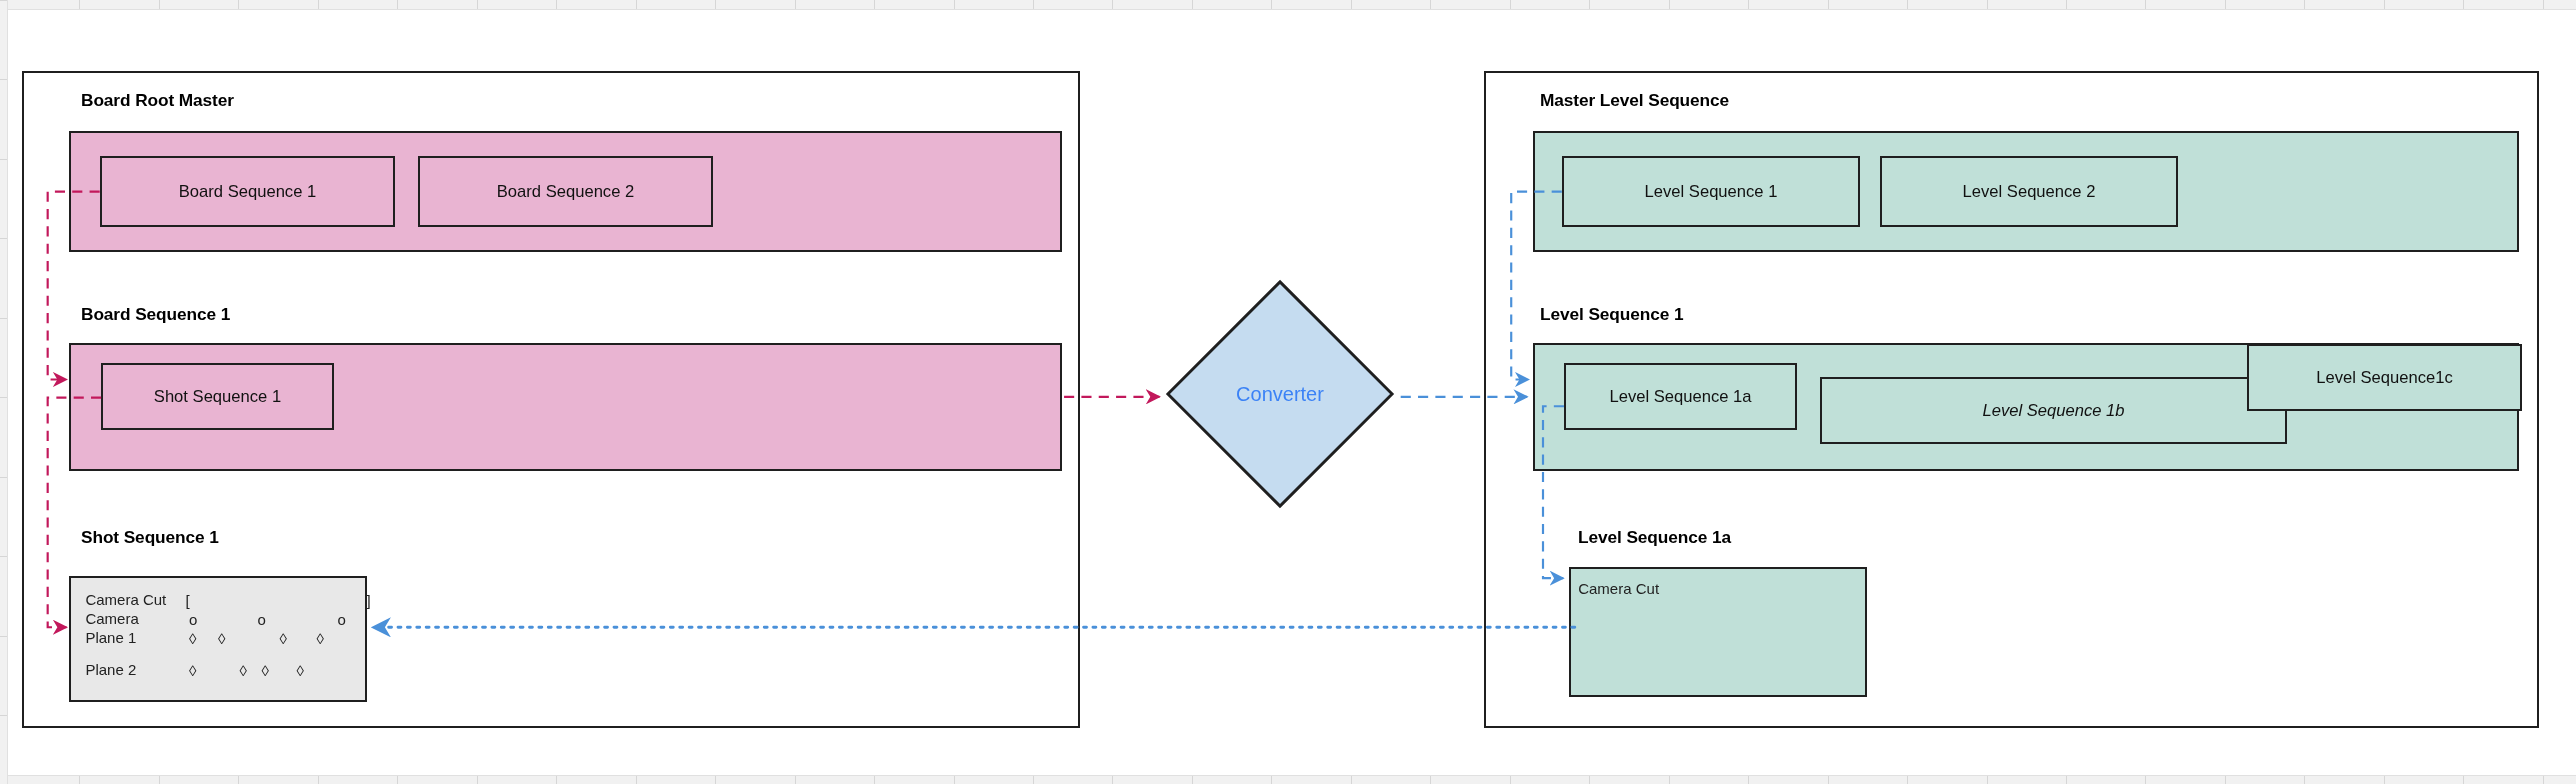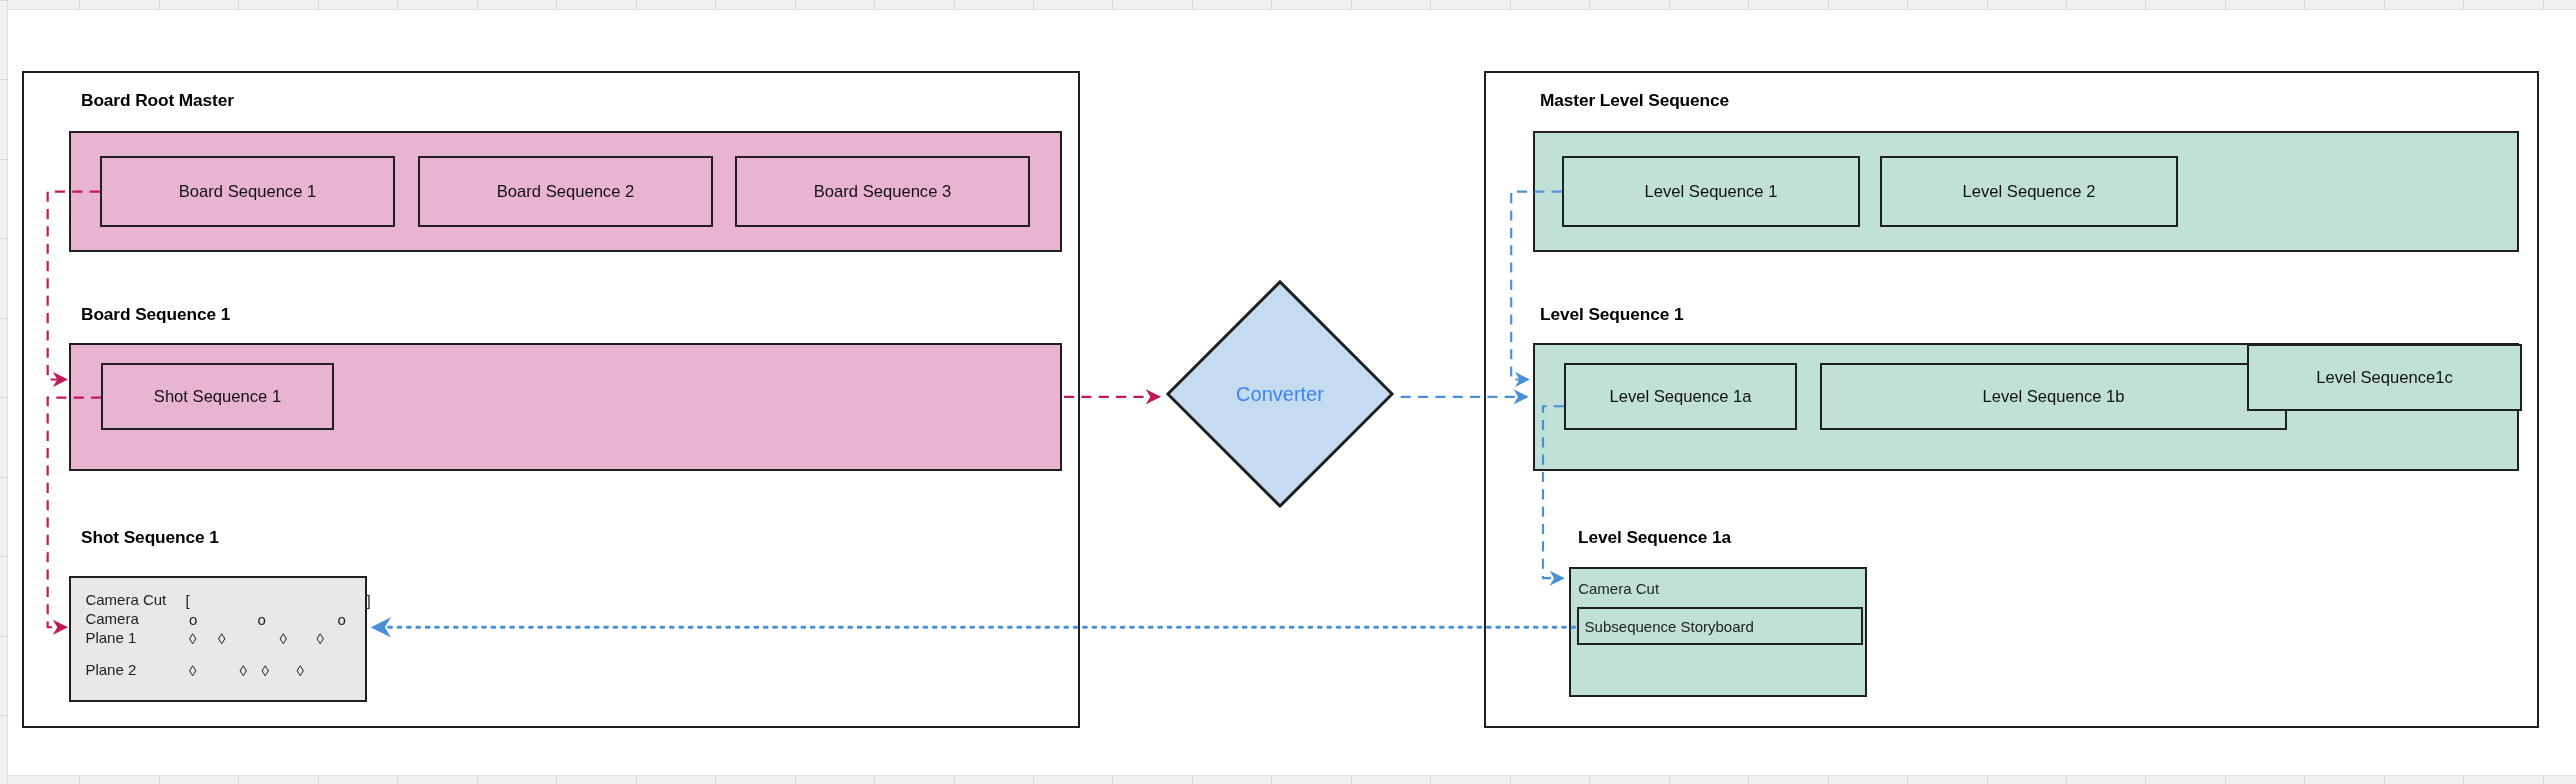--- a/index.html
+++ b/index.html
@@ -285,23 +285,20 @@
   <div class="group-title" style="left:81px; top:90px;text-align:center;">Board Root Master</div>
 
   <div class="band pink" style="left:69px; top:131px; width:993px; height:121px;"></div>
 
   <div class="seqbox pink" style="left:100px; top:156px; width:295px; height:71px;">
     <span>Board Sequence 1</span>
   </div>
   <div class="seqbox pink" style="left:418px; top:156px; width:295px; height:71px;">
     <span>Board Sequence 2</span>
   </div>
-  <div class="seqbox pink" style="left:735px; top:156px; width:295px; height:71px;">
-    <span>Board Sequence 3</span>
-  </div>
 
   <div class="group-title" style="left:81px; top:304px;">Board Sequence 1</div>
 
   <div class="band pink" style="left:69px; top:343px; width:993px; height:128px;"></div>
 
   <div class="seqbox pink" style="left:101px; top:363px; width:233px; height:67px;">
     <span>Shot Sequence 1</span>
   </div>
 
   <div class="group-title" style="left:81px; top:527px;">Shot Sequence 1</div>
@@ -343,34 +340,31 @@
     <span>Level Sequence 2</span>
   </div>
 
   <div class="group-title" style="left:1540px; top:304px;">Level Sequence 1</div>
 
   <div class="band green" style="left:1533px; top:343px; width:986px; height:128px;"></div>
 
   <div class="seqbox green" style="left:1564px; top:363px; width:233px; height:67px;">
     <span>Level Sequence 1a</span>
   </div>
-  <div class="seqbox green" style="left:1820px; top:363px; width:467px; height:67px;">
+  <div class="seqbox green" style="left:1820px; top:377px; width:467px; height:67px;font-style:italic;">
     <span>Level Sequence 1b</span>
   </div>
   <div class="seqbox green" style="left:2247px; top:344px; width:275px; height:67px;">
     <span>Level Sequence1c</span>
   </div>
 
   <div class="group-title" style="left:1578px; top:527px;">Level Sequence 1a</div>
 
   <div id="level-detail-panel">
     <div class="cc-label">Camera Cut</div>
-    <div id="subsequence-storyboard-box">
-      <span>Subsequence Storyboard</span>
-    </div>
   </div>
 
   <div id="converter-wrap">
     <svg width="230" height="230" viewBox="0 0 318 318">
       <polygon points="159,4 314,159 159,314 4,159" fill="#c5dcf0" stroke="#1f1f1f" stroke-width="4"></polygon>
     </svg>
     <div id="converter-label">Converter</div>
   </div>
 
   <svg id="connectors" viewBox="0 0 3566 1086" width="2576" height="785">

